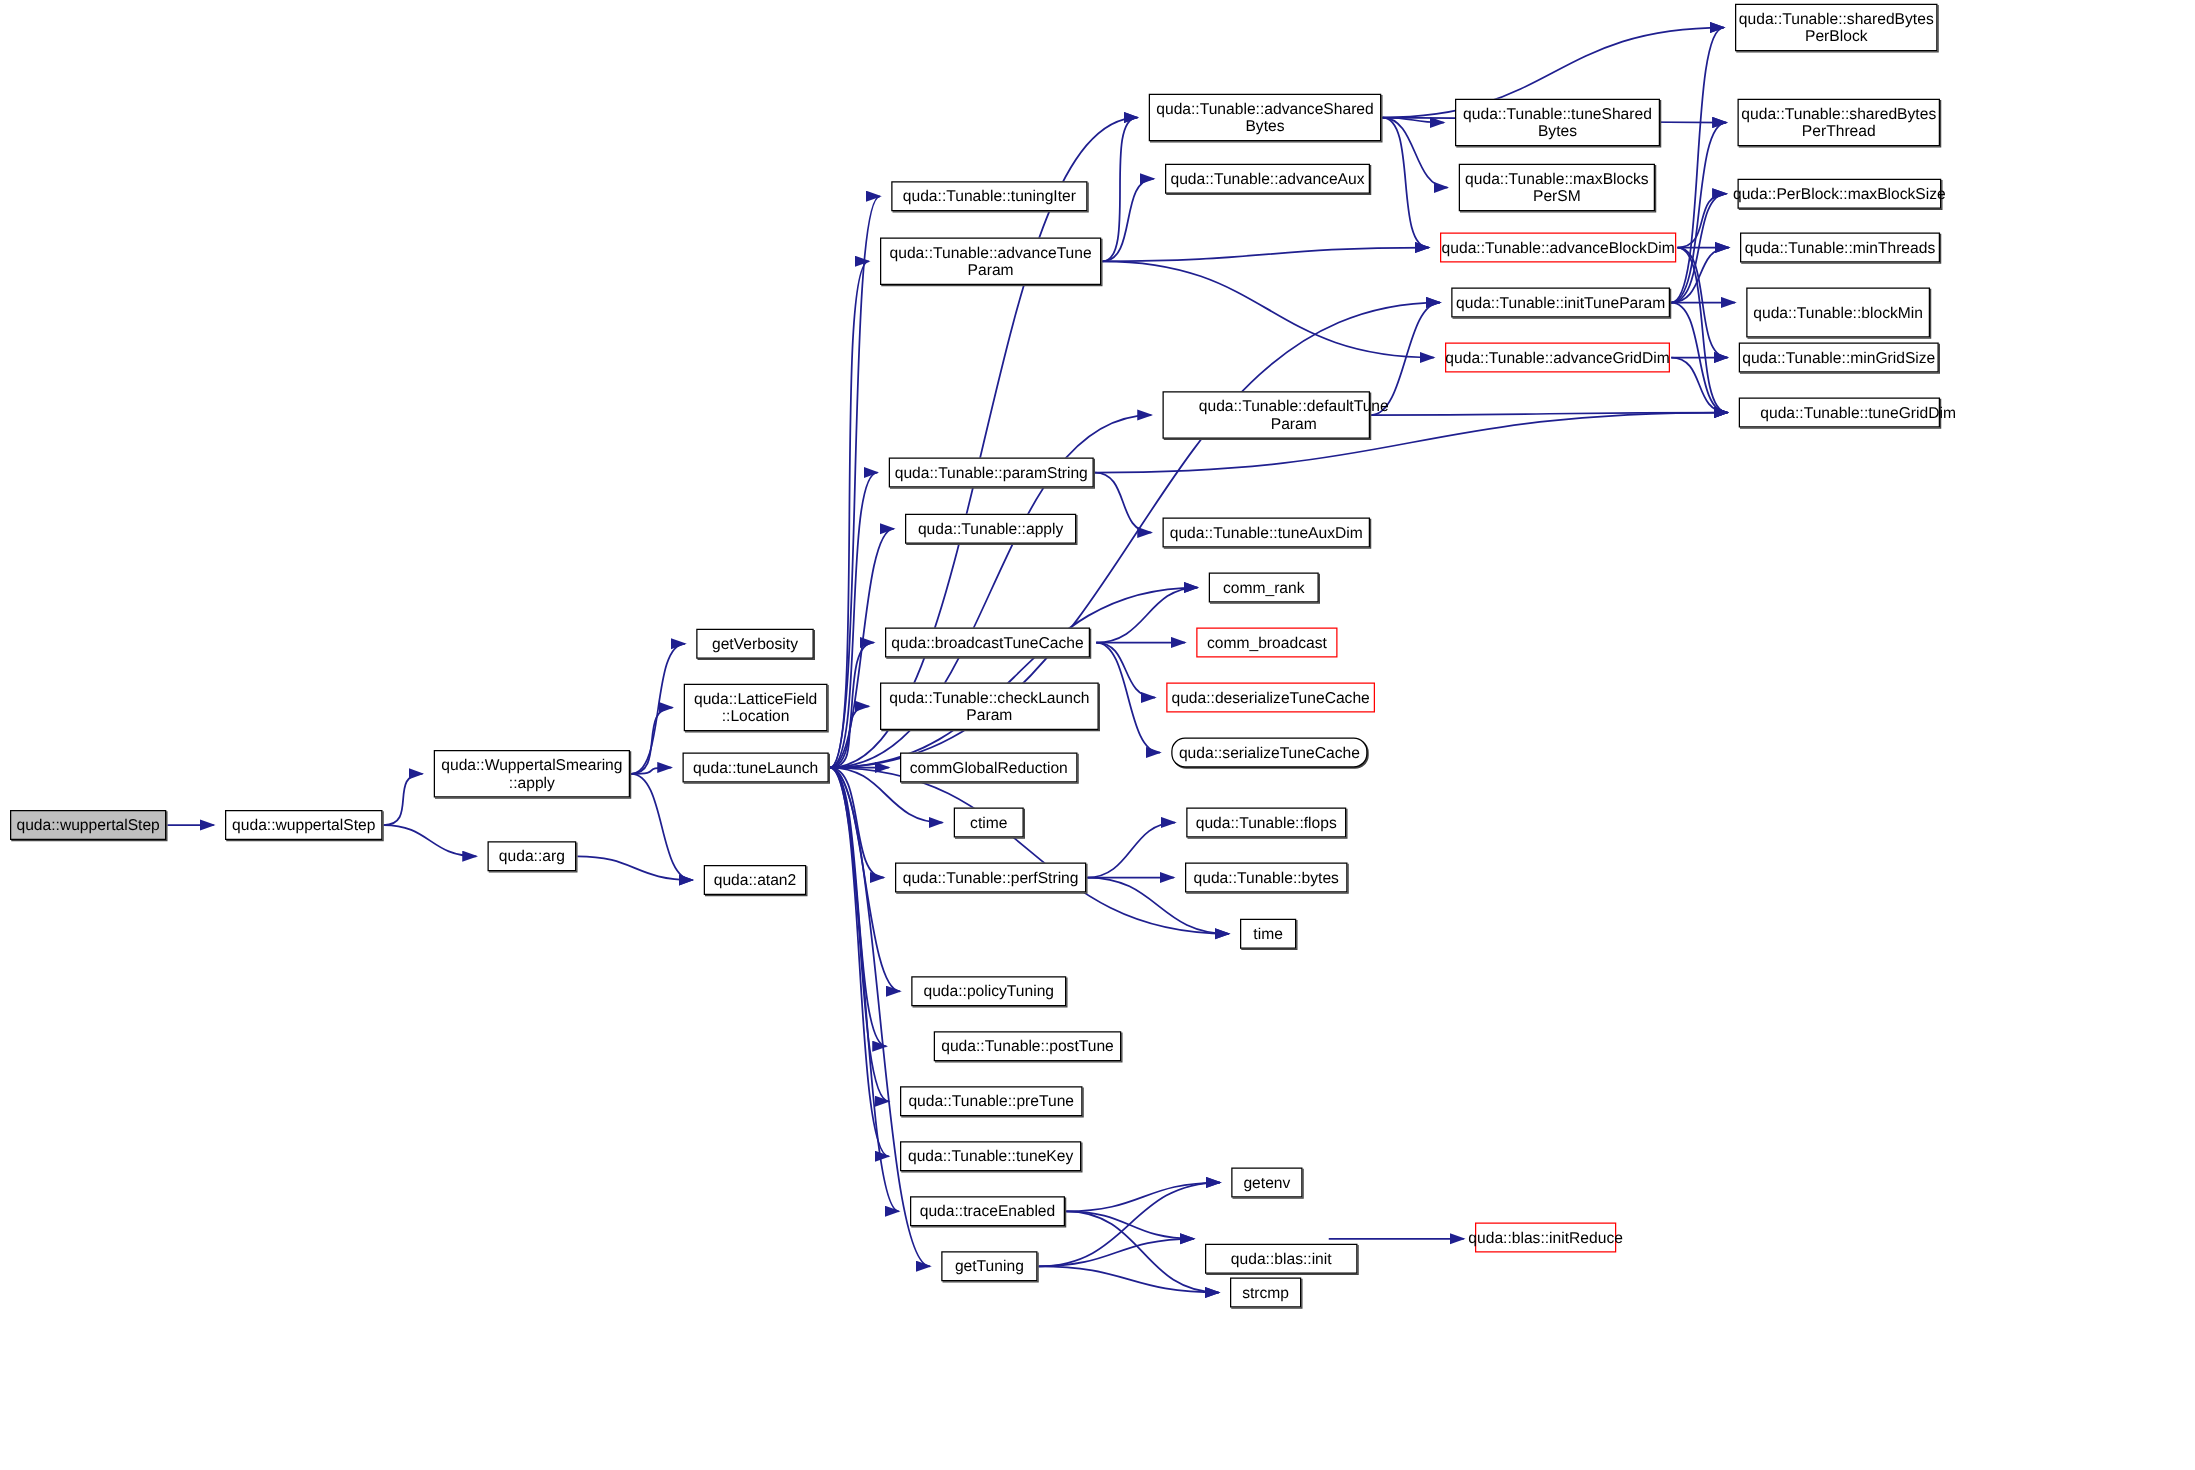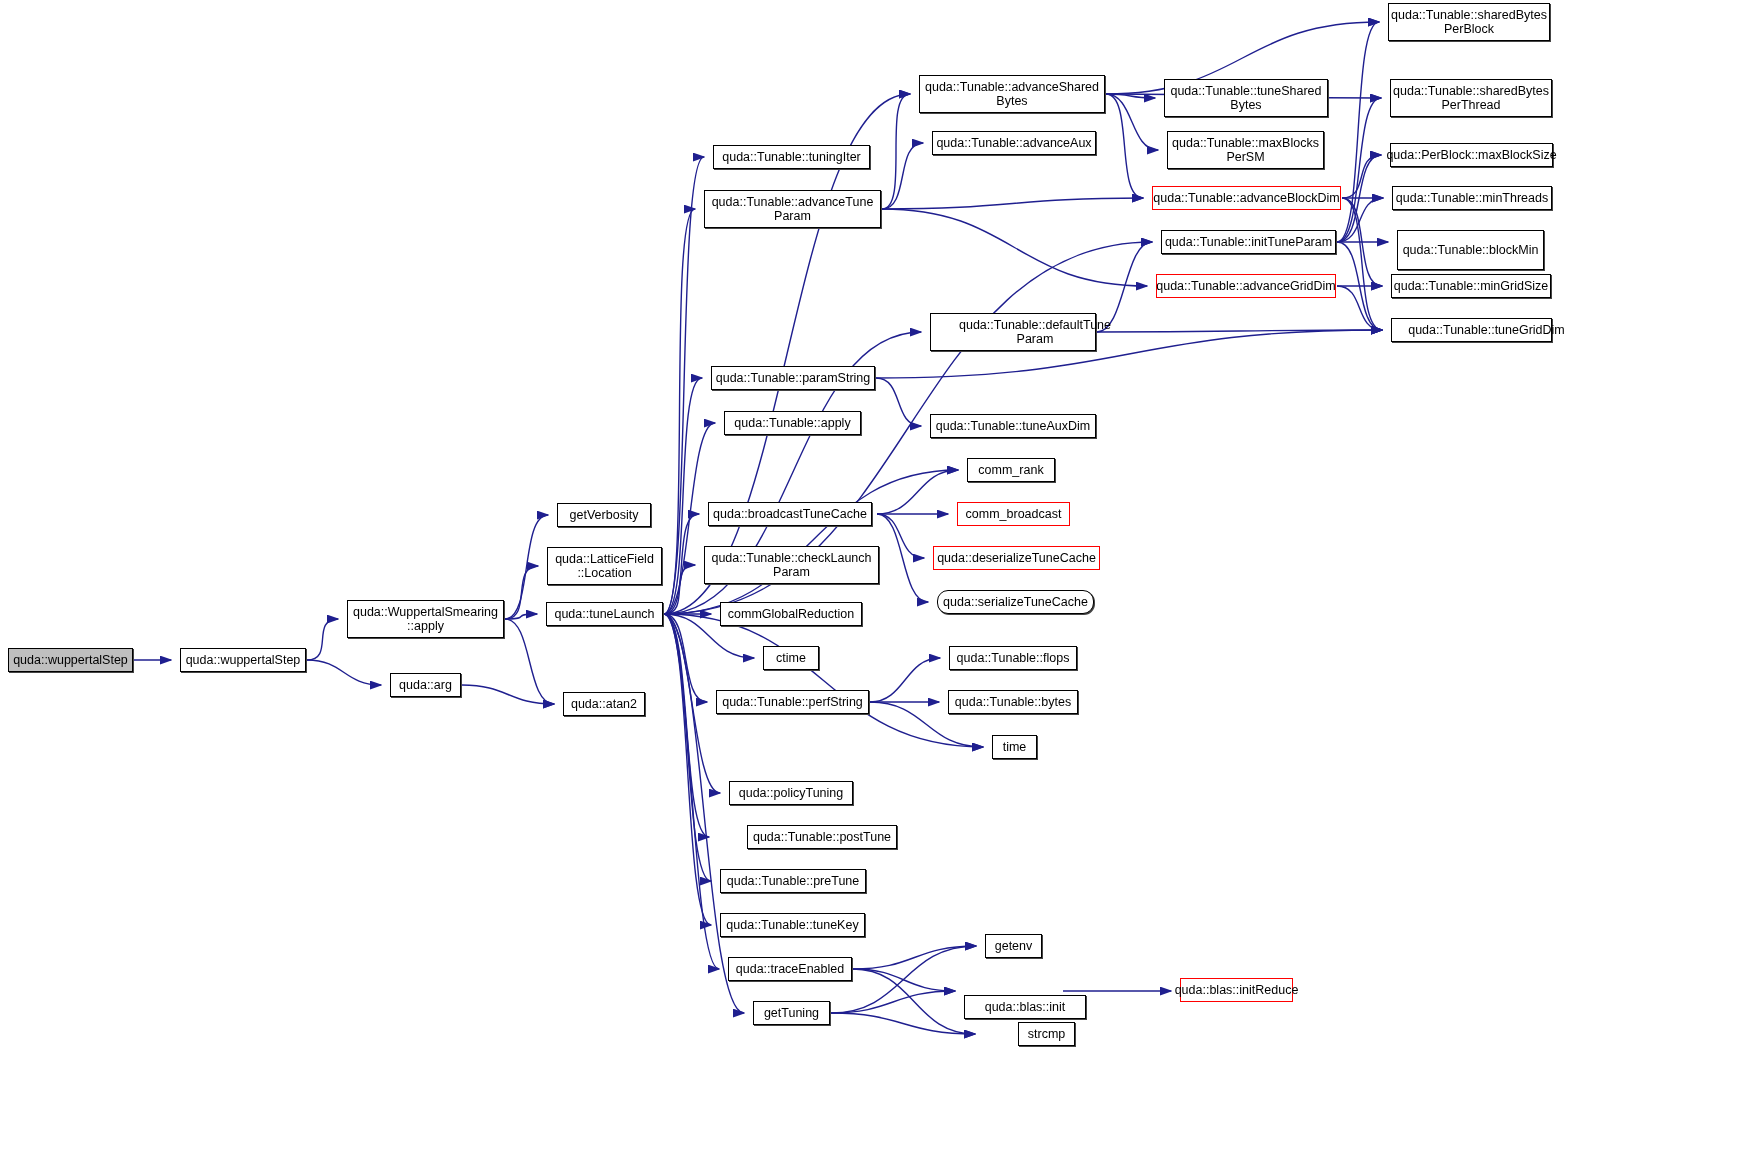--- a/index.html
+++ b/index.html
@@ -161,21 +161,21 @@
       <div class="node plain" style="left: 930px; top: 414px; width: 166px; height: 24px;">quda::Tunable::tuneAuxDim</div>
       <div class="node plain" style="left: 967px; top: 458px; width: 88px; height: 24px;">comm_rank</div>
       <div class="node red" style="left: 957px; top: 502px; width: 113px; height: 24px;">comm_broadcast</div>
       <div class="node red" style="left: 933px; top: 546px; width: 167px; height: 24px;">quda::deserializeTuneCache</div>
       <div class="node plain" style="left: 937px; top: 590px; width: 157px; height: 24px; border-radius: 11px;">quda::serializeTuneCache</div>
       <div class="node plain" style="left: 949px; top: 646px; width: 128px; height: 24px;">quda::Tunable::flops</div>
       <div class="node plain" style="left: 948px; top: 690px; width: 130px; height: 24px;">quda::Tunable::bytes</div>
       <div class="node plain" style="left: 992px; top: 735px; width: 45px; height: 24px;">time</div>
       <div class="node plain" style="left: 985px; top: 934px; width: 57px; height: 24px;">getenv</div>
       <div class="node plain" style="left: 964px; top: 979px; width: 122px; height: 24px; margin-top: 16px;">quda::blas::init</div>
-      <div class="node plain" style="left: 984px; top: 1022px; width: 57px; height: 24px; margin-left: 34px;">strcmp</div>
+      <div class="node plain" style="left: 984px; top: 1022px; width: 57px; height: 24px;">strcmp</div>
       <div class="node plain" style="left: 1164px; top: 79px; width: 164px; height: 38px;">quda::Tunable::tuneShared
 Bytes</div>
       <div class="node plain" style="left: 1167px; top: 131px; width: 157px; height: 38px;">quda::Tunable::maxBlocks
 PerSM</div>
       <div class="node red" style="left: 1152px; top: 186px; width: 189px; height: 24px;">quda::Tunable::advanceBlockDim</div>
       <div class="node plain" style="left: 1161px; top: 230px; width: 175px; height: 24px;">quda::Tunable::initTuneParam</div>
       <div class="node red" style="left: 1156px; top: 274px; width: 180px; height: 24px;">quda::Tunable::advanceGridDim</div>
       <div class="node plain" style="left: 1388px; top: 3px; width: 162px; height: 38px;">quda::Tunable::sharedBytes
 PerBlock</div>
       <div class="node plain" style="left: 1390px; top: 79px; width: 162px; height: 38px;">quda::Tunable::sharedBytes

